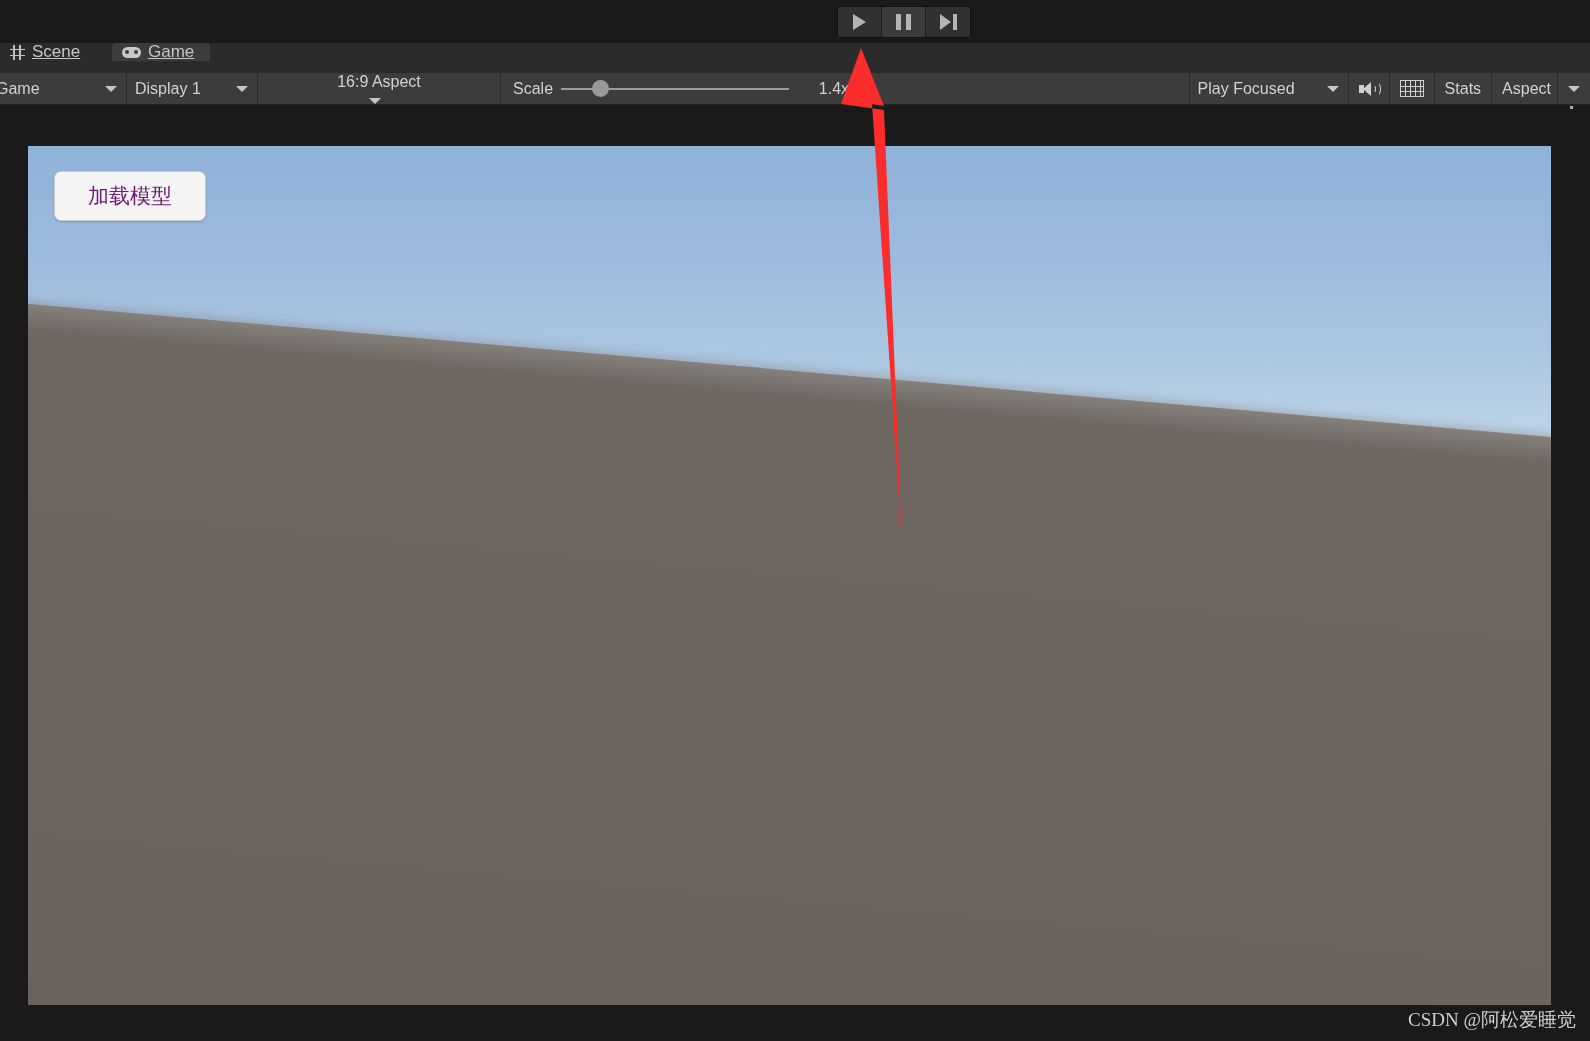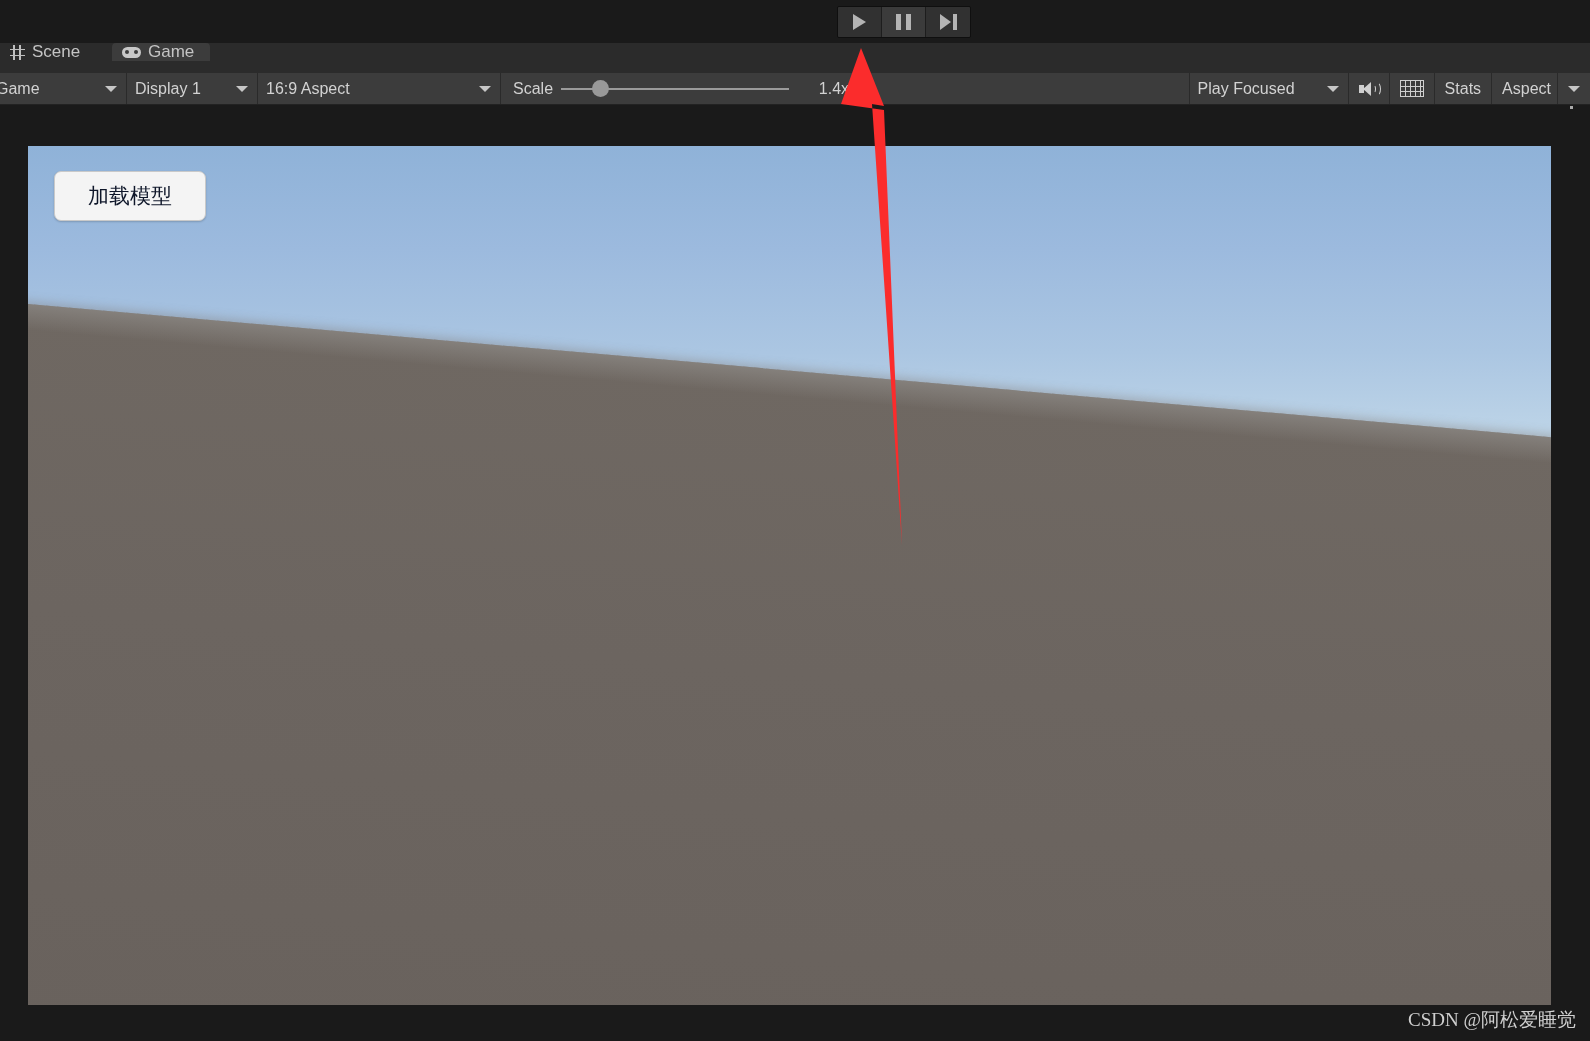--- a/index.html
+++ b/index.html
@@ -52,20 +52,21 @@
   .tabbar {
     position:absolute; left:0; top:43px; width:1590px; height:30px;
     background:#2b2b2b;
   }
   .tab {
     position:absolute; top:0; height:18px;
     display:flex; align-items:center; gap:7px;
     padding:0 16px 0 10px;
     font-size:17px; color:#c4c4c4;
     cursor:pointer;
+    text-decoration:underline;
   }
   .tab.inactive { left:0; background:#2b2b2b; }
   .tab.active  { left:112px; background:#3c3c3c; border-top-left-radius:4px; border-top-right-radius:4px; }
 
   .ico-scene { position:relative; width:15px; height:15px; }
   .ico-scene:before, .ico-scene:after {
     content:""; position:absolute; background:#c0c0c0;
   }
   .ico-scene:before { left:3px; top:0; width:1.6px; height:15px;
     box-shadow:6px 0 0 #c0c0c0; }
@@ -109,21 +110,21 @@
   .tb-dd .lbl { padding:0 8px 0 2px; }
   .caret {
     width:0;height:0;
     border-left:6px solid transparent;
     border-right:6px solid transparent;
     border-top:6px solid #c6c6c6;
     margin-right:9px;
   }
   .dd-game   { width:126px; }
   .dd-disp   { width:130px; }
-  .dd-aspect { width:242px; }
+  .dd-aspect { width:242px;flex-direction:column; }
   .dd-focus  { width:158px; }
 
   .dd-game .lbl, .dd-disp .lbl, .dd-aspect .lbl, .dd-focus .lbl {
     flex:1; padding-left:8px;
   }
   .dd-game .lbl { padding-left:0; margin-left:-4px; }
 
   .scale-wrap { display:flex; align-items:center; height:100%; padding:0 12px; gap:8px; }
   .slider { position:relative; width:228px; height:18px; display:flex; align-items:center; }
   .slider .track { position:absolute; left:0; right:0; height:2px; background:#9a9a9a; }
@@ -195,21 +196,21 @@
 
   
   .load-btn {
     position:absolute; left:26px; top:25px;
     width:152px; height:50px;
     background:#f4f4f4;
     border:1px solid #c9c9c9;
     border-radius:7px;
     box-shadow:0 1px 2px rgba(0,0,0,0.18);
     display:flex; align-items:center; justify-content:center;
-    font-size:21px; color:#0f172a;
+    font-size:21px; color:#701a75;
     cursor:pointer;
     font-family:Liberation Mono, monospace;
   }
 
   
   .arrow { position:absolute; left:0; top:0; width:1590px; height:1041px; pointer-events:none; }
 
   
   .watermark {
     position:absolute; right:14px; bottom:8px;

